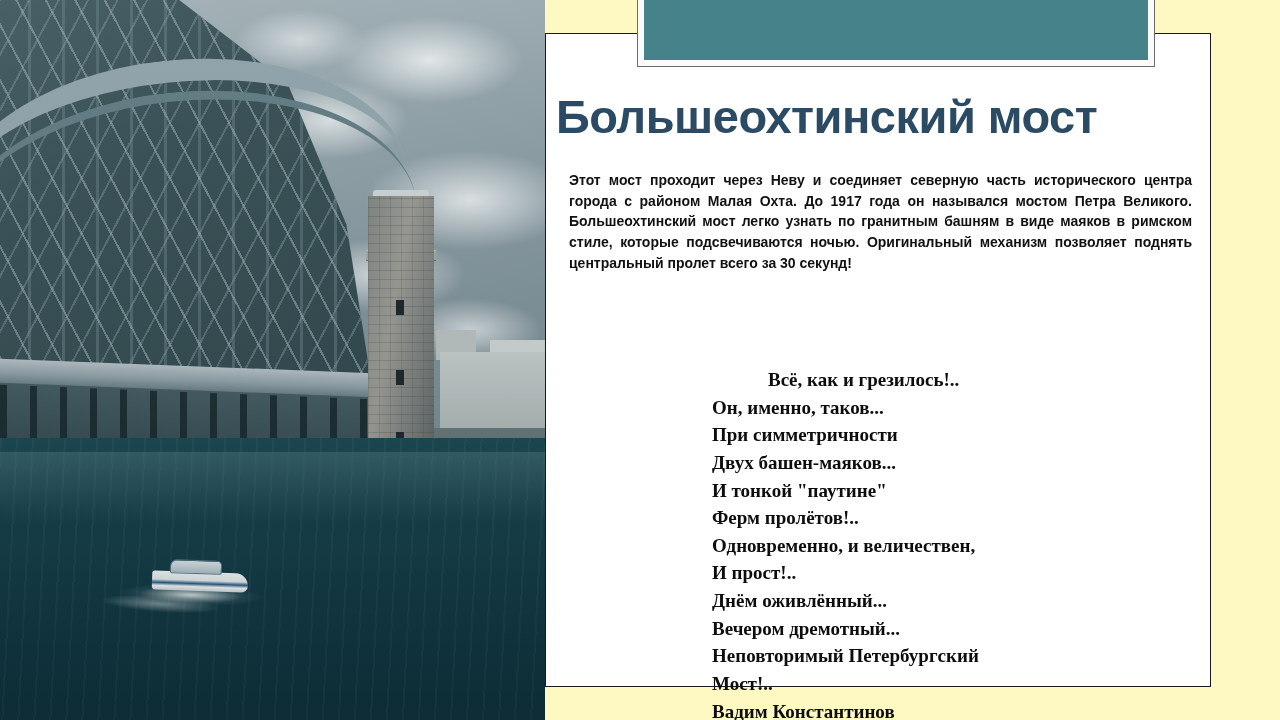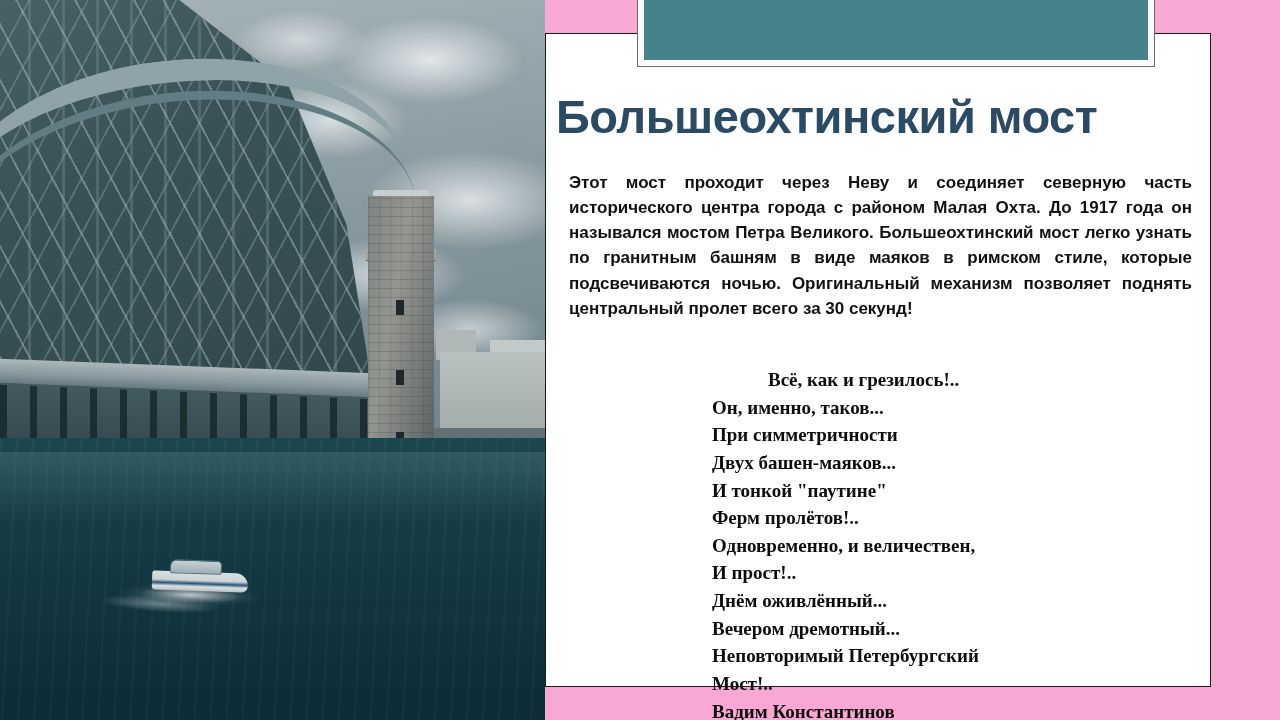--- a/index.html
+++ b/index.html
@@ -6,21 +6,21 @@
   html, body {
     margin: 0;
     padding: 0;
     background: #ffffff;
   }
   #slide {
     position: relative;
     width: 1280px;
     height: 720px;
     overflow: hidden;
-    background: #f9a8d4;
+    background: #fef9c3;
     font-family: "Liberation Sans", sans-serif;
   }
 
   
   .photo {
     position: absolute;
     left: 0;
     top: 0;
     width: 545px;
     height: 720px;
@@ -291,21 +291,21 @@
     color: #2b4a63;
     letter-spacing: -0.5px;
     line-height: 1.05;
     white-space: nowrap;
   }
   .body-text {
     position: absolute;
     left: 569px;
     top: 170px;
     width: 623px;
-    font-size: 17px;
+    font-size: 14px;
     font-weight: bold;
     color: #111111;
     line-height: 1.48;
     text-align: justify;
     text-justify: inter-word;
   }
   .poem {
     position: absolute;
     left: 712px;
     top: 366px;

